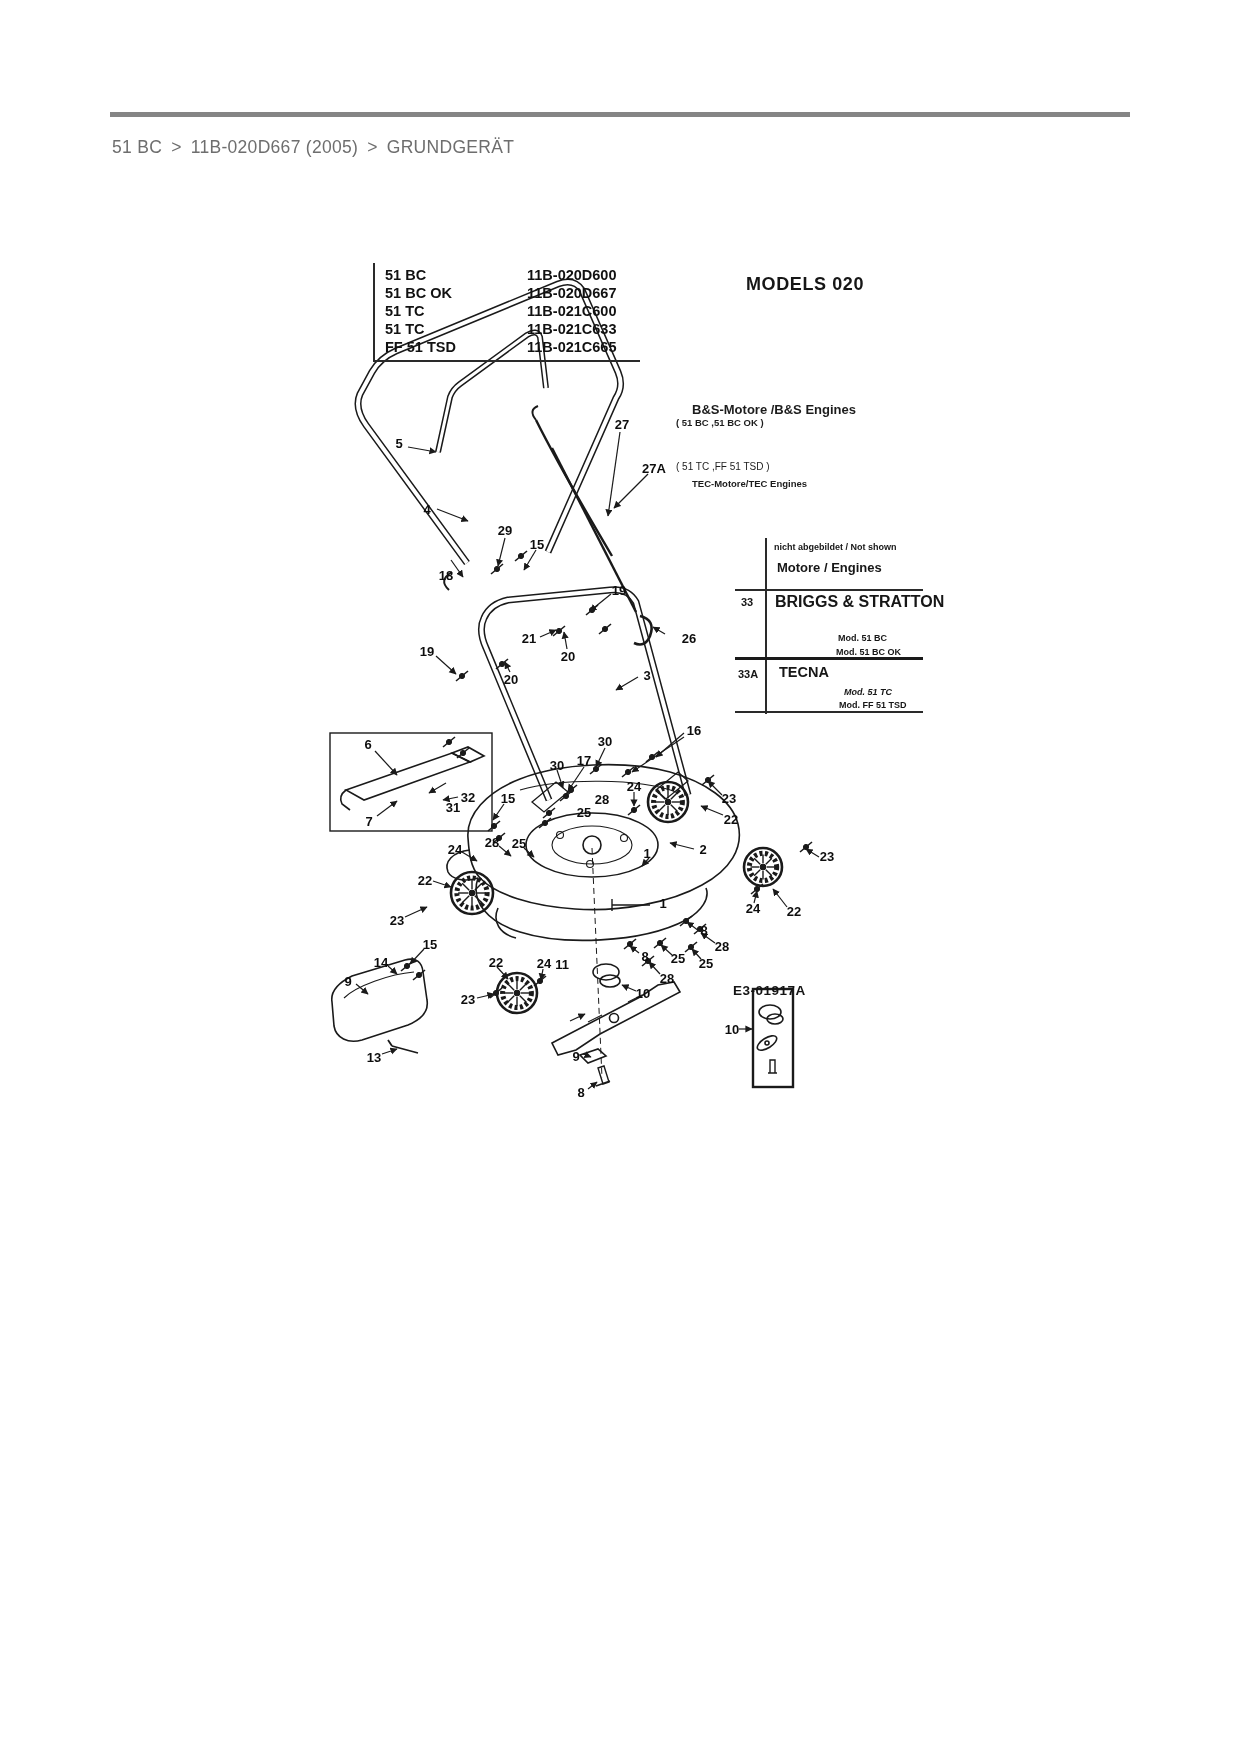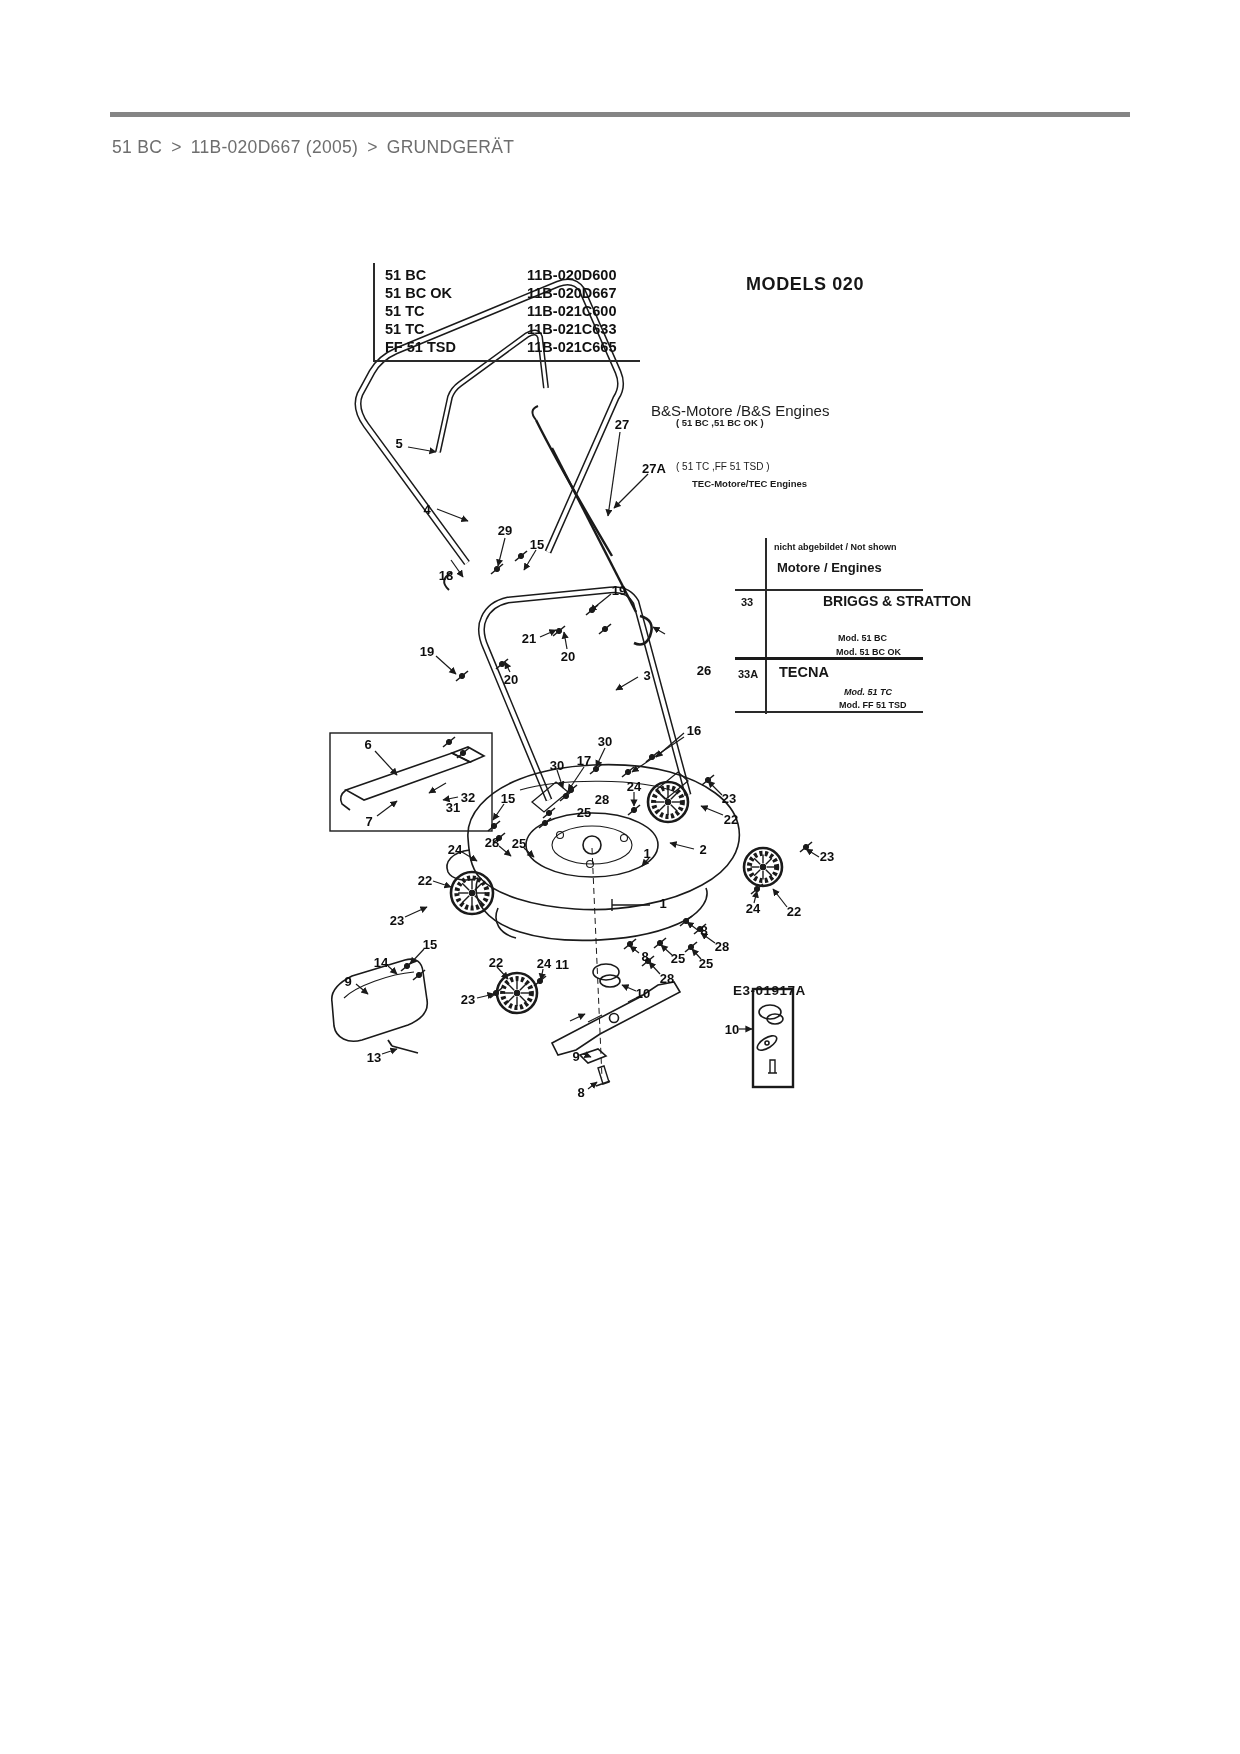--- a/index.html
+++ b/index.html
@@ -15,21 +15,21 @@
   #breadcrumb .bc-sep{margin:0 9px;color:#6e6e6e;}
   
   #models-table{left:373px;top:263px;width:265px;border-left:2px solid #2a2a2a;border-bottom:2px solid #2a2a2a;padding:3px 0 4px 0;}
   .model-row{display:flex;height:18px;line-height:18px;font-weight:bold;font-size:14.5px;color:#111;}
   .model-name{width:142px;padding-left:10px;}
   .model-number{width:110px;}
   
   #models-title{left:746px;top:274px;font-size:18px;font-weight:bold;color:#161616;letter-spacing:0.6px;}
   
   .note{color:#1c1c1c;white-space:nowrap;}
-  #note-bs1{left:651px;top:402px;font-size:15px;font-weight:normal;}
+  #note-bs1{left:692px;top:402px;font-size:13px;font-weight:bold;}
   #note-bs2{left:657px;top:417px;font-size:9.5px;font-weight:bold;margin-left:19px;}
   #note-tec1{left:676px;top:461px;font-size:10px;font-weight:normal;}
   #note-tec2{left:692px;top:478px;font-size:9.5px;font-weight:bold;}
   
   #engines-table{left:735px;top:538px;width:188px;height:176px;color:#161616;}
   #engines-table .et-vline{position:absolute;left:30px;top:0;width:1.5px;height:176px;background:#2a2a2a;}
   #engines-table .et-h1{position:absolute;left:0;top:51px;width:188px;height:1.5px;background:#2a2a2a;}
   #engines-table .et-h2{position:absolute;left:0;top:119px;width:188px;height:3px;background:#1a1a1a;}
   #engines-table .et-h3{position:absolute;left:0;top:173px;width:188px;height:2px;background:#2a2a2a;}
   #engines-table .et-small{position:absolute;font-size:9px;font-weight:bold;white-space:nowrap;}
@@ -325,41 +325,41 @@
 <div id="note-tec2" class="abs note">TEC-Motore/TEC Engines</div>
 
 <div id="engines-table" class="abs">
   <div class="et-vline"></div>
   <div class="et-h1"></div>
   <div class="et-h2"></div>
   <div class="et-h3"></div>
   <div class="et-small" style="left:39px;top:4px;">nicht abgebildet / Not shown</div>
   <div class="et-hdr">Motore / Engines</div>
   <div class="et-ref" style="left:6px;top:58px;">33</div>
-  <div class="et-name" style="left:40px;top:55px;font-size:14px;margin-left:48px;">BRIGGS &amp; STRATTON</div>
+  <div class="et-name" style="left:40px;top:55px;font-size:16px;">BRIGGS &amp; STRATTON</div>
   <div class="et-small" style="left:103px;top:95px;">Mod. 51 BC</div>
   <div class="et-small" style="left:101px;top:109px;">Mod. 51 BC OK</div>
   <div class="et-ref" style="left:3px;top:130px;">33A</div>
   <div class="et-name" style="left:44px;top:126px;font-size:14.5px;">TECNA</div>
   <div class="et-small" style="left:109px;top:149px;font-style:italic;">Mod. 51 TC</div>
   <div class="et-small" style="left:104px;top:162px;">Mod. FF 51 TSD</div>
 </div>
 
 <div id="drawing-number" class="abs">E3-01917A</div>
 
 <div id="labels">
     <div class="dlabel" style="left: 399px; top: 443px;">5</div>
     <div class="dlabel" style="left: 427px; top: 509px;">4</div>
     <div class="dlabel" style="left: 505px; top: 530px;">29</div>
     <div class="dlabel" style="left: 537px; top: 544px;">15</div>
     <div class="dlabel" style="left: 446px; top: 575px;">18</div>
     <div class="dlabel" style="left: 622px; top: 424px;">27</div>
     <div class="dlabel" style="left: 654px; top: 468px;">27A</div>
     <div class="dlabel" style="left: 619px; top: 590px;">19</div>
-    <div class="dlabel" style="left: 704px; top: 638px; margin-top: 32px;">26</div>
+    <div class="dlabel" style="left: 689px; top: 638px;">26</div>
     <div class="dlabel" style="left: 529px; top: 638px;">21</div>
     <div class="dlabel" style="left: 568px; top: 656px;">20</div>
     <div class="dlabel" style="left: 427px; top: 651px;">19</div>
     <div class="dlabel" style="left: 511px; top: 679px;">20</div>
     <div class="dlabel" style="left: 647px; top: 675px;">3</div>
     <div class="dlabel" style="left: 368px; top: 744px;">6</div>
     <div class="dlabel" style="left: 453px; top: 807px;">31</div>
     <div class="dlabel" style="left: 468px; top: 797px;">32</div>
     <div class="dlabel" style="left: 369px; top: 821px;">7</div>
     <div class="dlabel" style="left: 508px; top: 798px;">15</div>

